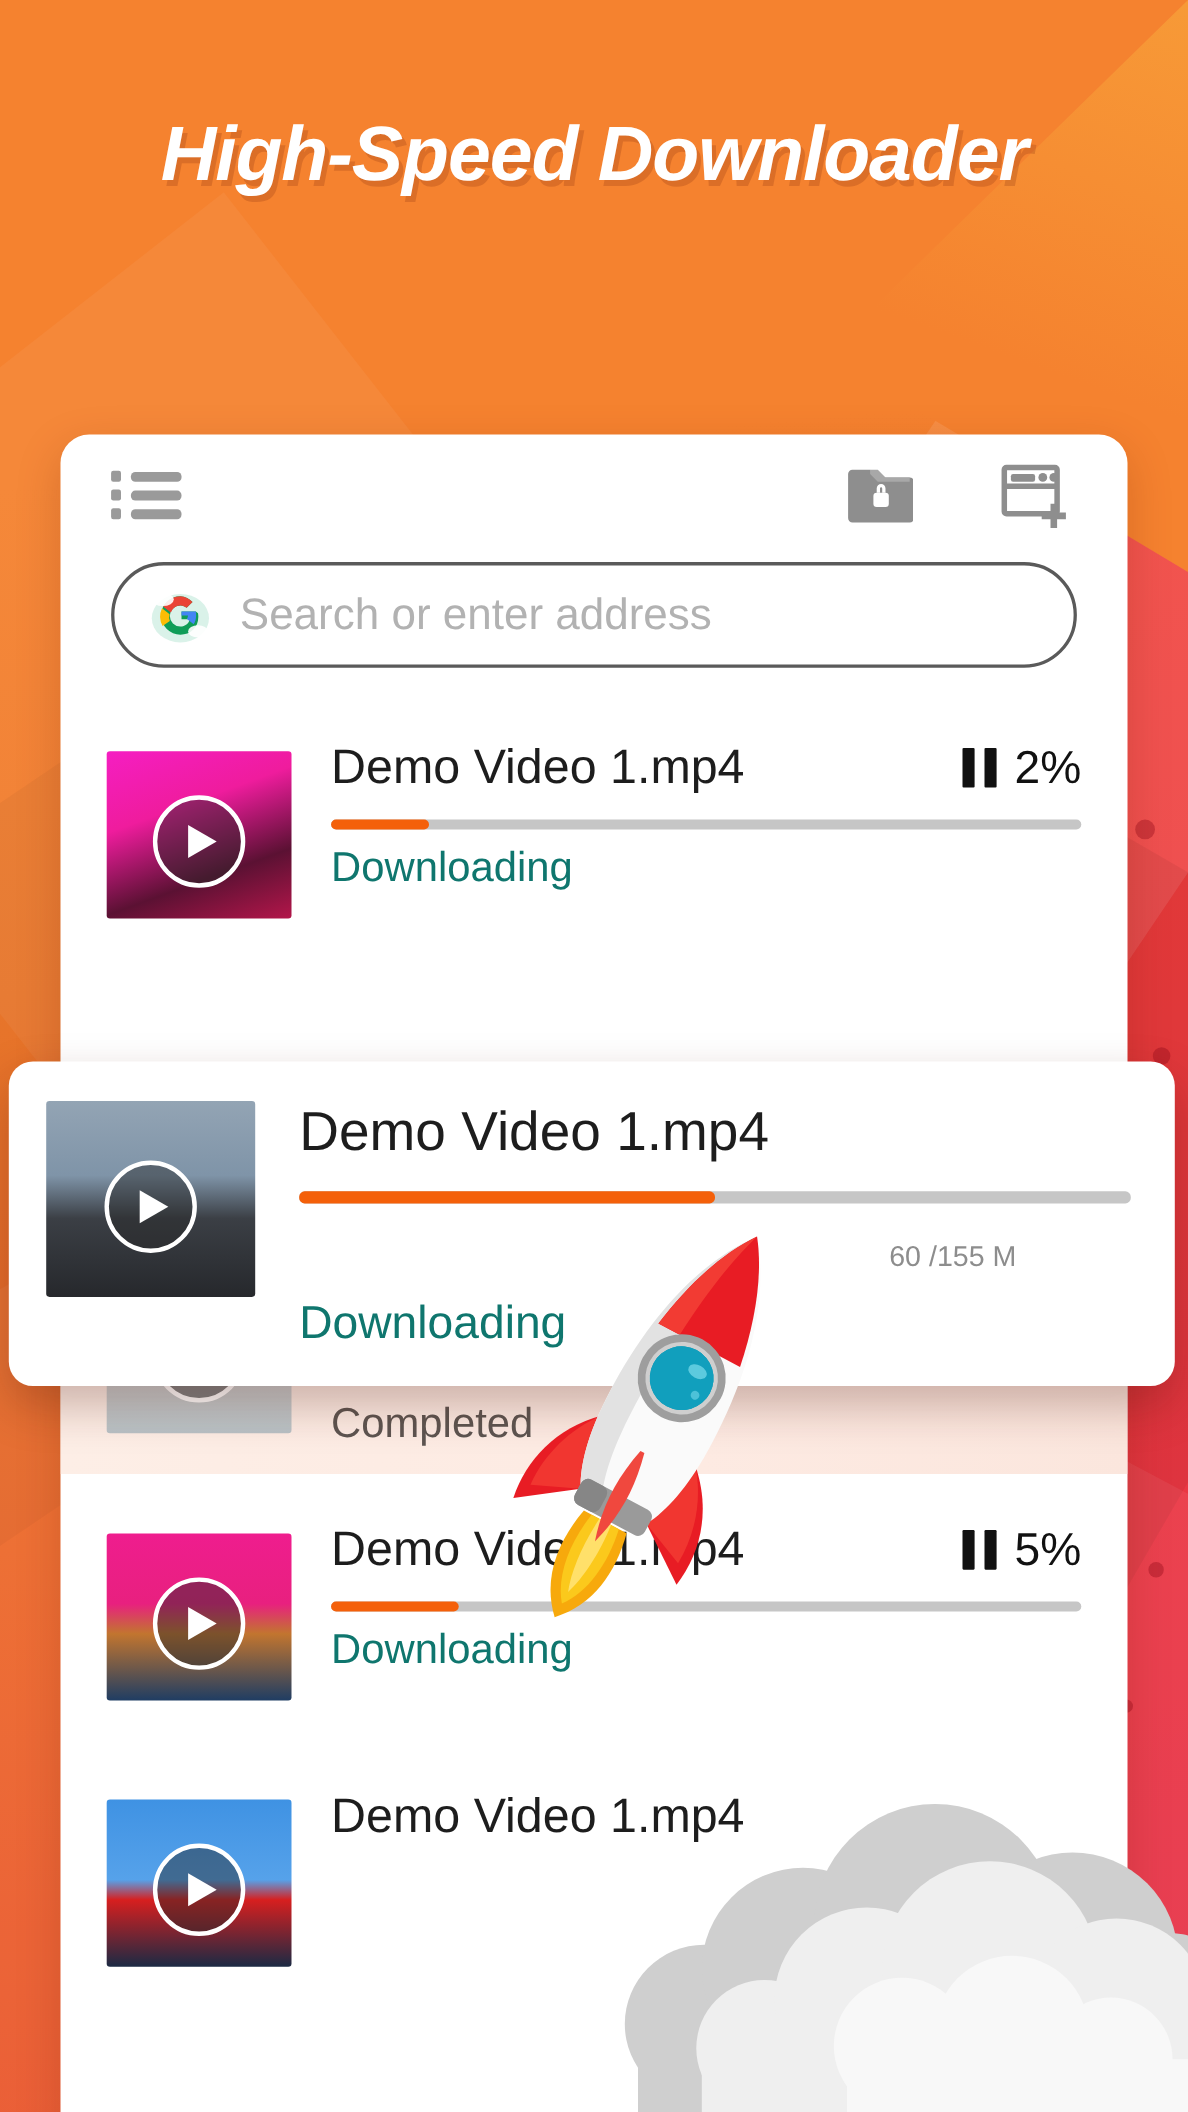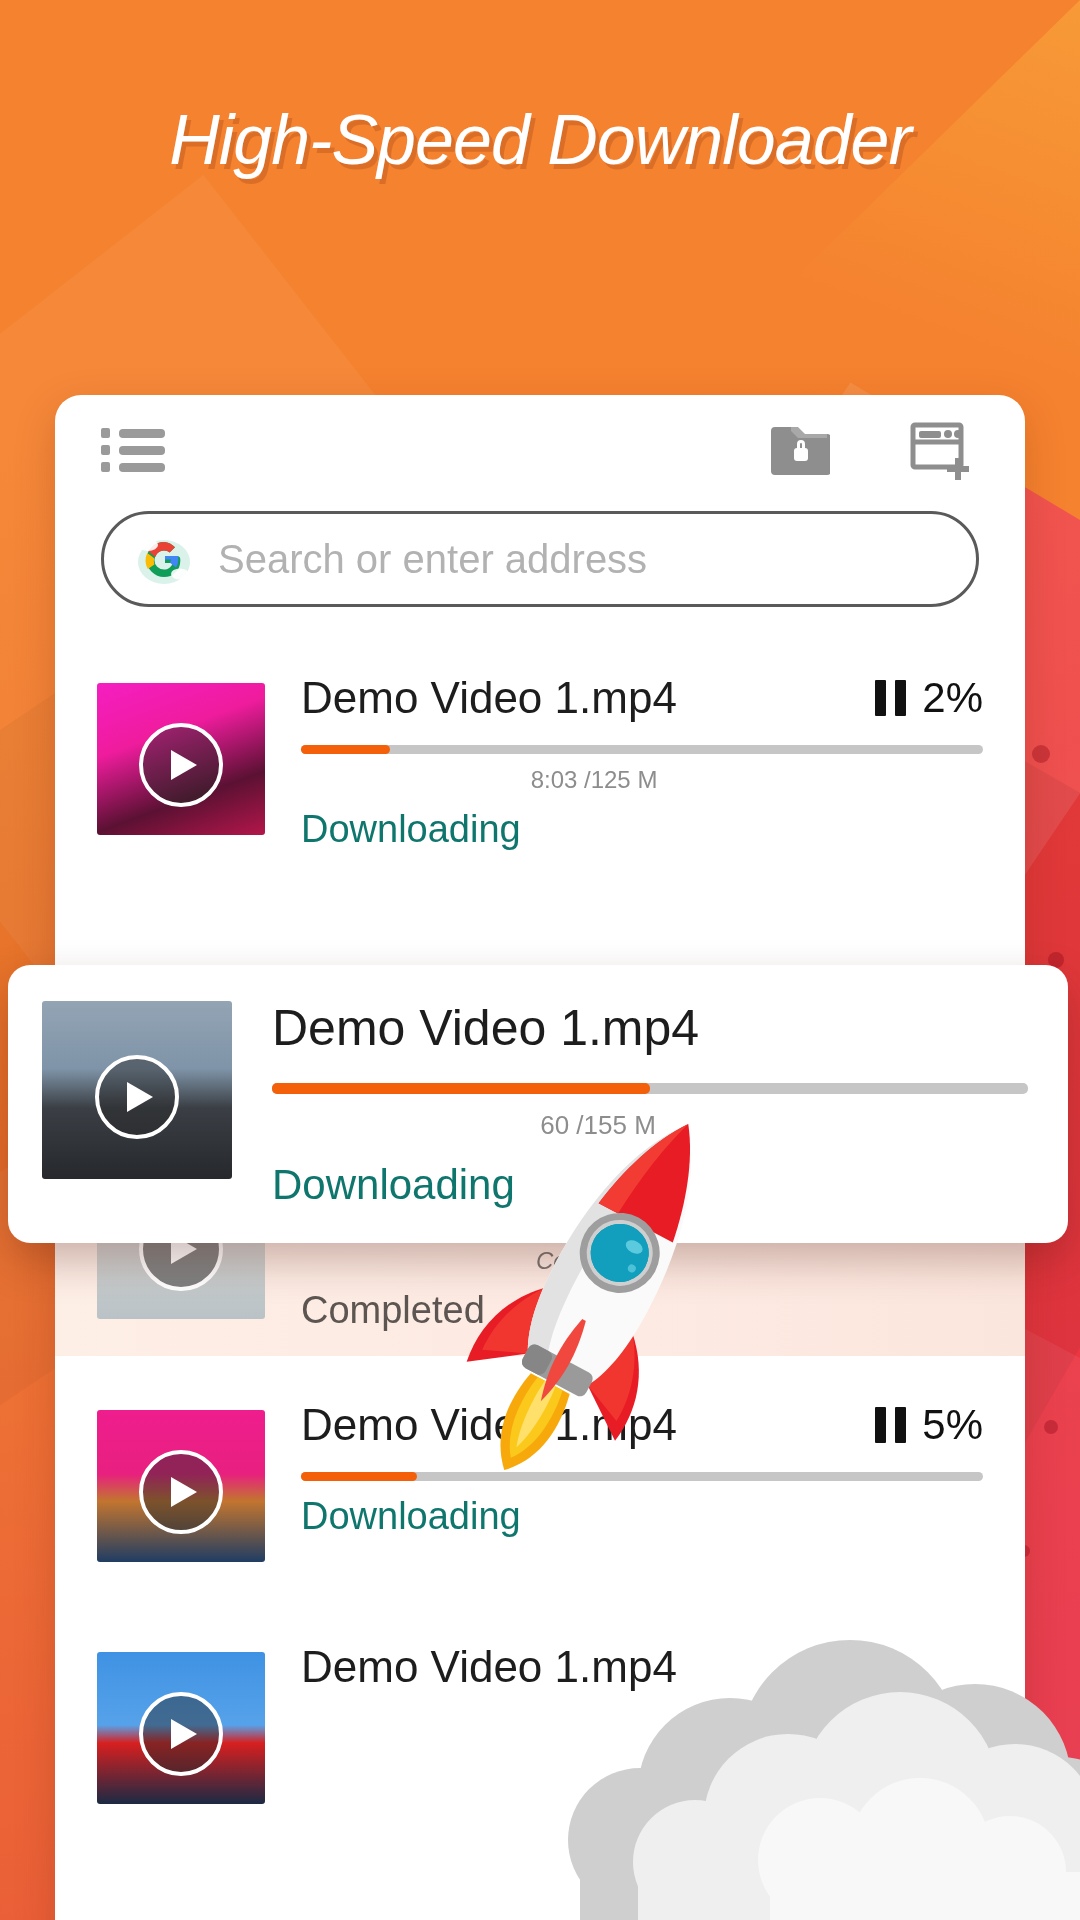--- a/index.html
+++ b/index.html
@@ -28,21 +28,21 @@
         background:rgba(0,0,0,0.05); transform:rotate(30deg); }
   .bg .redfacet3 { position:absolute; right:-140px; top:1330px; width:560px; height:700px;
         background:rgba(255,255,255,0.06); transform:rotate(28deg); }
   .bg .tri-top { position:absolute; right:0; top:0; width:330px; height:520px;
         background:linear-gradient(200deg,#F79A37 0%,#F5822F 60%); clip-path:polygon(100% 0,100% 100%,0 62%); }
   .dot { position:absolute; border-radius:50%; background:rgba(150,12,28,0.40); }
 
   
   .headline {
     position:absolute; z-index:6; top:100px; left:0; width:1080px; text-align:center;
-    font-size:70px; font-weight:normal; font-style:italic; color:#ffffff;
+    font-size:70px; font-weight:bold; font-style:italic; color:#ffffff;
     letter-spacing:-1px;
     text-shadow:4px 5px 0 rgba(150,60,20,0.28);
   }
 
   
   .app {
     position:absolute; z-index:4; left:55px; top:395px; width:970px; height:1560px;
     background:#ffffff; border-radius:26px 26px 0 0;
     box-shadow:0 14px 40px rgba(120,30,10,0.22);
     overflow:hidden;
@@ -106,21 +106,21 @@
     background:#fff; border-radius:22px; box-shadow:0 18px 42px rgba(80,20,10,0.28);
     padding:30px 40px 34px 34px; display:flex; align-items:flex-start;
   }
   .floatcard .thumb { width:190px; height:178px; margin-top:6px; }
   .floatcard .rbody { padding-left:40px; }
   .floatcard .rtitle { font-size:50px; }
   .floatcard .pctnum { font-size:50px; }
   .floatcard .pause i { width:14px; height:42px; }
   .floatcard .track { margin-top:26px; height:11px; }
   .floatcard .track .fill { height:11px; }
-  .floatcard .rmeta { font-size:26px; padding-right:104px; margin-top:16px; }
+  .floatcard .rmeta { font-size:26px; padding-right:104px; margin-top:33px;text-align:right; }
   .floatcard .rstatus { font-size:42px; margin-top:20px; }
 
   
   .rocket { position:absolute; z-index:12; left:470px; top:1080px; width:260px; height:420px;
             transform:rotate(28deg); transform-origin:50% 50%; }
   .clouds { position:absolute; z-index:11; right:0; bottom:0; width:560px; height:330px; }
 
   
   .t-pink   { background:linear-gradient(160deg,#f51ec2 0%,#ef1c9d 35%,#5b1133 70%,#b3164a 100%); }
   .t-sea    { background:linear-gradient(180deg,#93a4b4 0%,#7f94a8 38%,#3b3f45 60%,#26282c 100%); }
@@ -220,21 +220,20 @@
             <span class="pause">
                 <i></i>
                 <i></i>
               </span>
             <span class="pctnum">2%</span>
           </span>
         </div>
         <div class="track">
           <div class="fill" style="width:13%"></div>
         </div>
-        <div class="rmeta">8:03 /125 M</div>
         <div class="rstatus">Downloading</div>
       </div>
     </div>
 
     <div style="height:250px"></div>
 
     <div class="row completed">
       <div class="thumb t-bear">
         <span class="play"></span>
       </div>

